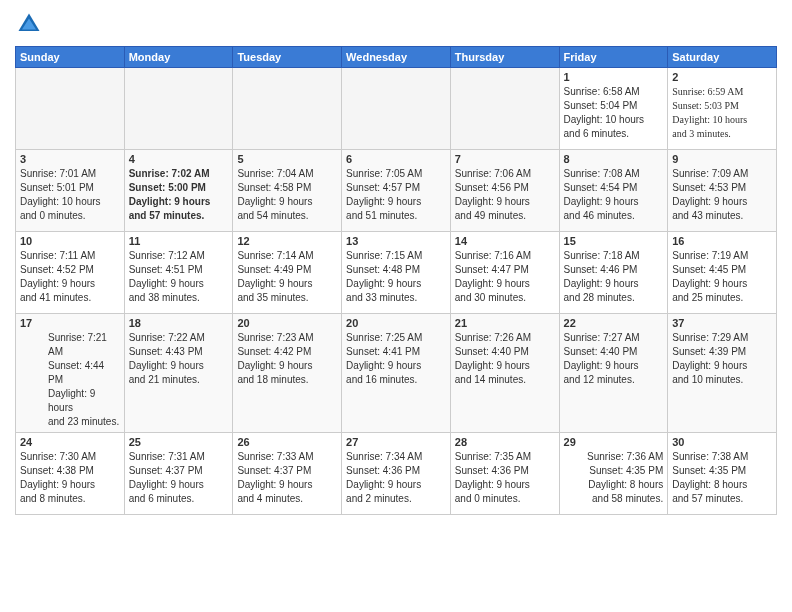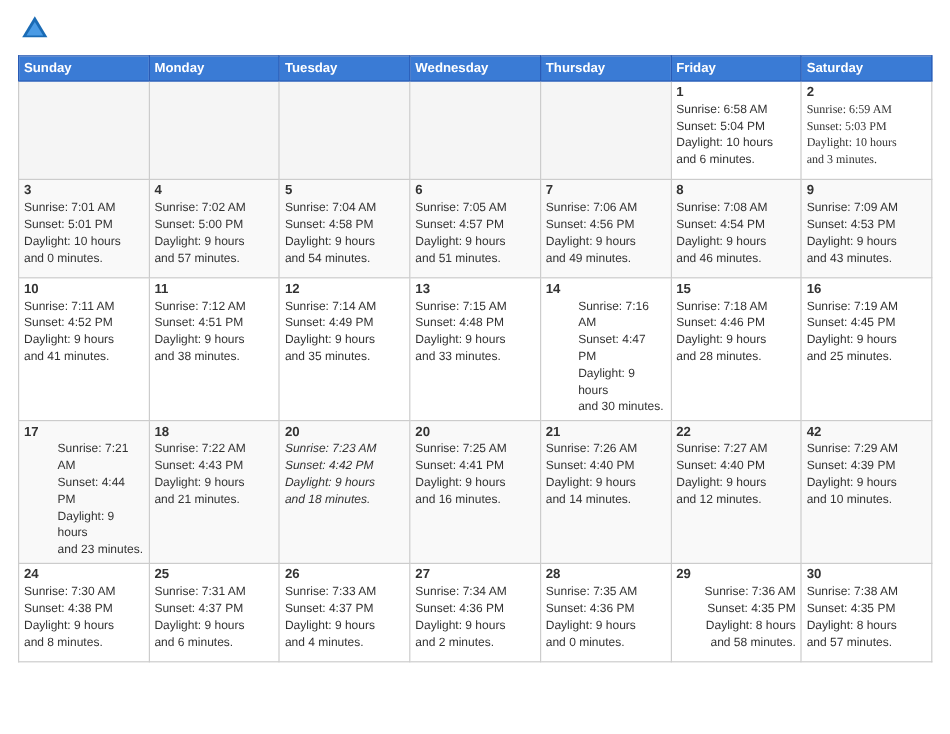--- a/index.html
+++ b/index.html
@@ -150,21 +150,21 @@
         <tr>
           <td>
             <span class="day-number">3</span>
             <div class="day-info" style="white-space: pre-line;">Sunrise: 7:01 AM
 Sunset: 5:01 PM
 Daylight: 10 hours
 and 0 minutes.</div>
           </td>
           <td>
             <span class="day-number">4</span>
-            <div class="day-info" style="white-space: pre-line;">Sunrise: 7:02 AM
+            <div class="day-info" style="white-space: pre-line; font-weight: bold;">Sunrise: 7:02 AM
 Sunset: 5:00 PM
 Daylight: 9 hours
 and 57 minutes.</div>
           </td>
           <td>
             <span class="day-number">5</span>
             <div class="day-info" style="white-space: pre-line;">Sunrise: 7:04 AM
 Sunset: 4:58 PM
 Daylight: 9 hours
 and 54 minutes.</div>
@@ -222,21 +222,21 @@
           </td>
           <td>
             <span class="day-number">13</span>
             <div class="day-info" style="white-space: pre-line;">Sunrise: 7:15 AM
 Sunset: 4:48 PM
 Daylight: 9 hours
 and 33 minutes.</div>
           </td>
           <td>
             <span class="day-number">14</span>
-            <div class="day-info" style="white-space: pre-line; margin-left: 27px;">Sunrise: 7:16 AM
+            <div class="day-info" style="white-space: pre-line;">Sunrise: 7:16 AM
 Sunset: 4:47 PM
 Daylight: 9 hours
 and 30 minutes.</div>
           </td>
           <td>
             <span class="day-number">15</span>
             <div class="day-info" style="white-space: pre-line;">Sunrise: 7:18 AM
 Sunset: 4:46 PM
 Daylight: 9 hours
 and 28 minutes.</div>
@@ -259,21 +259,21 @@
           </td>
           <td>
             <span class="day-number">18</span>
             <div class="day-info" style="white-space: pre-line;">Sunrise: 7:22 AM
 Sunset: 4:43 PM
 Daylight: 9 hours
 and 21 minutes.</div>
           </td>
           <td>
             <span class="day-number">20</span>
-            <div class="day-info" style="white-space: pre-line; font-style: italic;">Sunrise: 7:23 AM
+            <div class="day-info" style="white-space: pre-line;">Sunrise: 7:23 AM
 Sunset: 4:42 PM
 Daylight: 9 hours
 and 18 minutes.</div>
           </td>
           <td>
             <span class="day-number">20</span>
             <div class="day-info" style="white-space: pre-line;">Sunrise: 7:25 AM
 Sunset: 4:41 PM
 Daylight: 9 hours
 and 16 minutes.</div>
@@ -286,21 +286,21 @@
 and 14 minutes.</div>
           </td>
           <td>
             <span class="day-number">22</span>
             <div class="day-info" style="white-space: pre-line;">Sunrise: 7:27 AM
 Sunset: 4:40 PM
 Daylight: 9 hours
 and 12 minutes.</div>
           </td>
           <td>
-            <span class="day-number">42</span>
+            <span class="day-number">37</span>
             <div class="day-info" style="white-space: pre-line;">Sunrise: 7:29 AM
 Sunset: 4:39 PM
 Daylight: 9 hours
 and 10 minutes.</div>
           </td>
         </tr>
         <tr>
           <td>
             <span class="day-number">24</span>
             <div class="day-info" style="white-space: pre-line;">Sunrise: 7:30 AM

